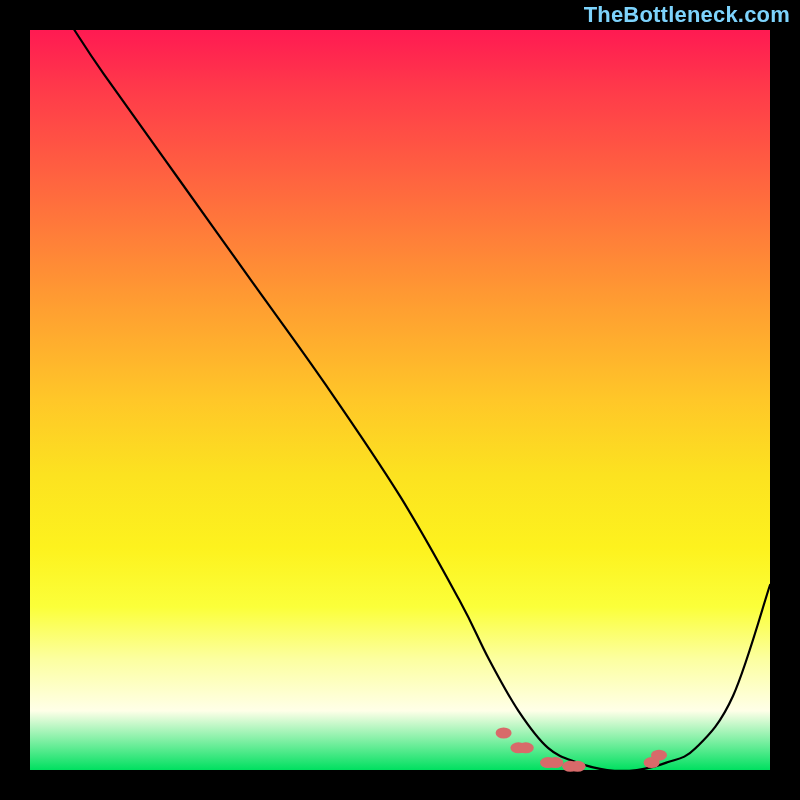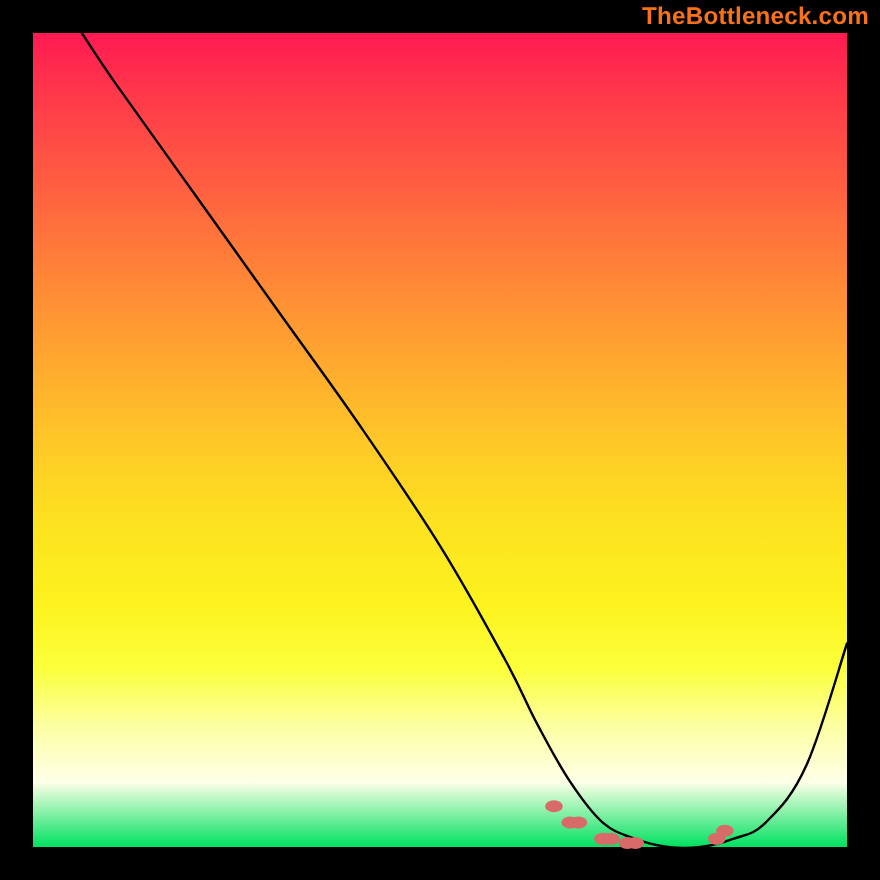--- a/index.html
+++ b/index.html
@@ -14,21 +14,21 @@
   .frame {
     position: relative;
     width: 800px;
     height: 800px;
     background: #000;
   }
   .watermark {
     position: absolute;
     top: 2px;
     right: 10px;
-    color: #f97316;
+    color: #7dd3fc;
     font-size: 22px;
     font-weight: 600;
     letter-spacing: 0.2px;
     z-index: 5;
     user-select: none;
   }
   .plot-area {
     position: absolute;
     left: 30px;
     top: 30px;

